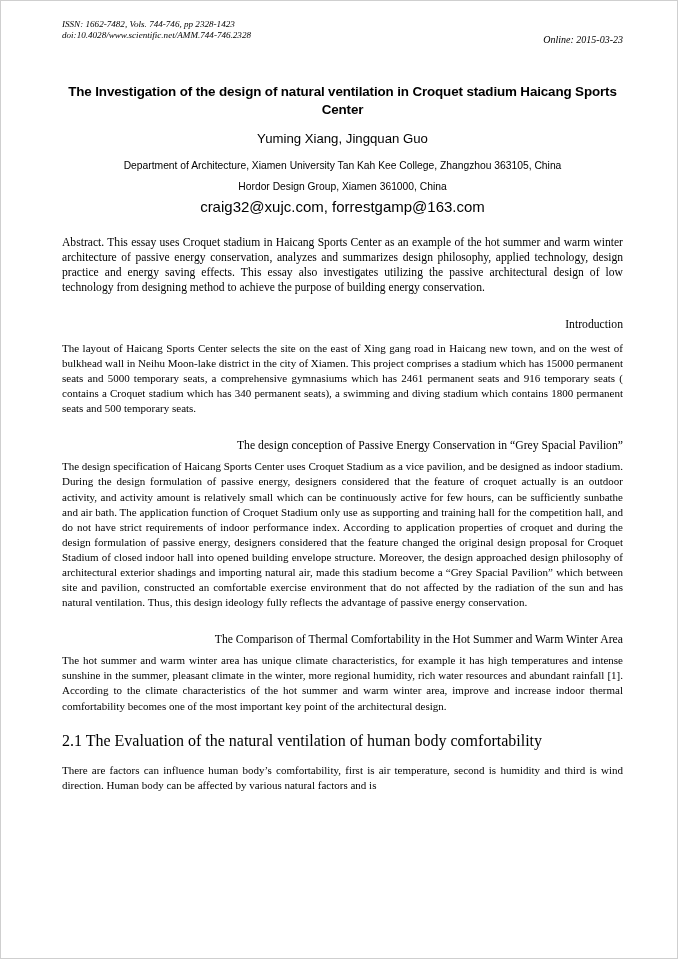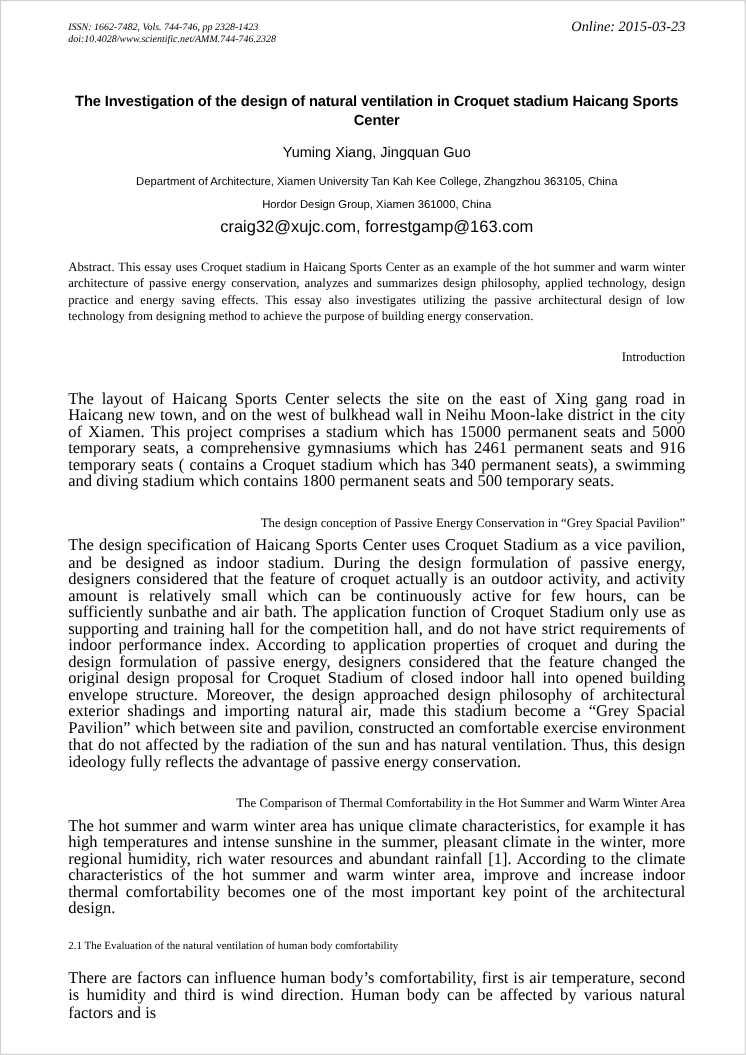--- a/index.html
+++ b/index.html
@@ -36,24 +36,24 @@
     height: 48px;
   }
   .journal-header .jh-left {
     width: 430px;
   }
   .journal-header .jh-line {
     white-space: nowrap;
   }
   .journal-header .jh-right {
     position: absolute;
-    top: 0;
+    top: 16px;
     right: 0;
     font-style: italic;
-    font-size: 13px;
+    font-size: 10px;
     white-space: nowrap;
   }
 
   
   .paper-title {
     margin: 16px 0 0 0;
     font-family: "Liberation Sans", "DejaVu Sans", sans-serif;
     font-weight: bold;
     font-size: 13.4px;
     line-height: 17.5px;
@@ -118,27 +118,27 @@
   .section-heading {
     margin: 22px 0 0 0;
     font-weight: normal;
     font-size: 11.7px;
     line-height: 15px;
     text-align: right;
   }
   .subsection-heading {
     margin: 19px 0 0 0;
     font-weight: normal;
-    font-size: 10px;
+    font-size: 16px;
     line-height: 15px;
     text-align: left;
   }
   .body-paragraph {
-    margin: 24px 0 0 0;
-    font-size: 15px;
+    margin: 9px 0 0 0;
+    font-size: 11px;
     line-height: 15.1px;
     text-align: justify;
     text-justify: inter-word;
   }
   .body-paragraph.tight {
     margin-top: 6px;
   }
   .body-paragraph.loose {
     margin-top: 15px;
   }

